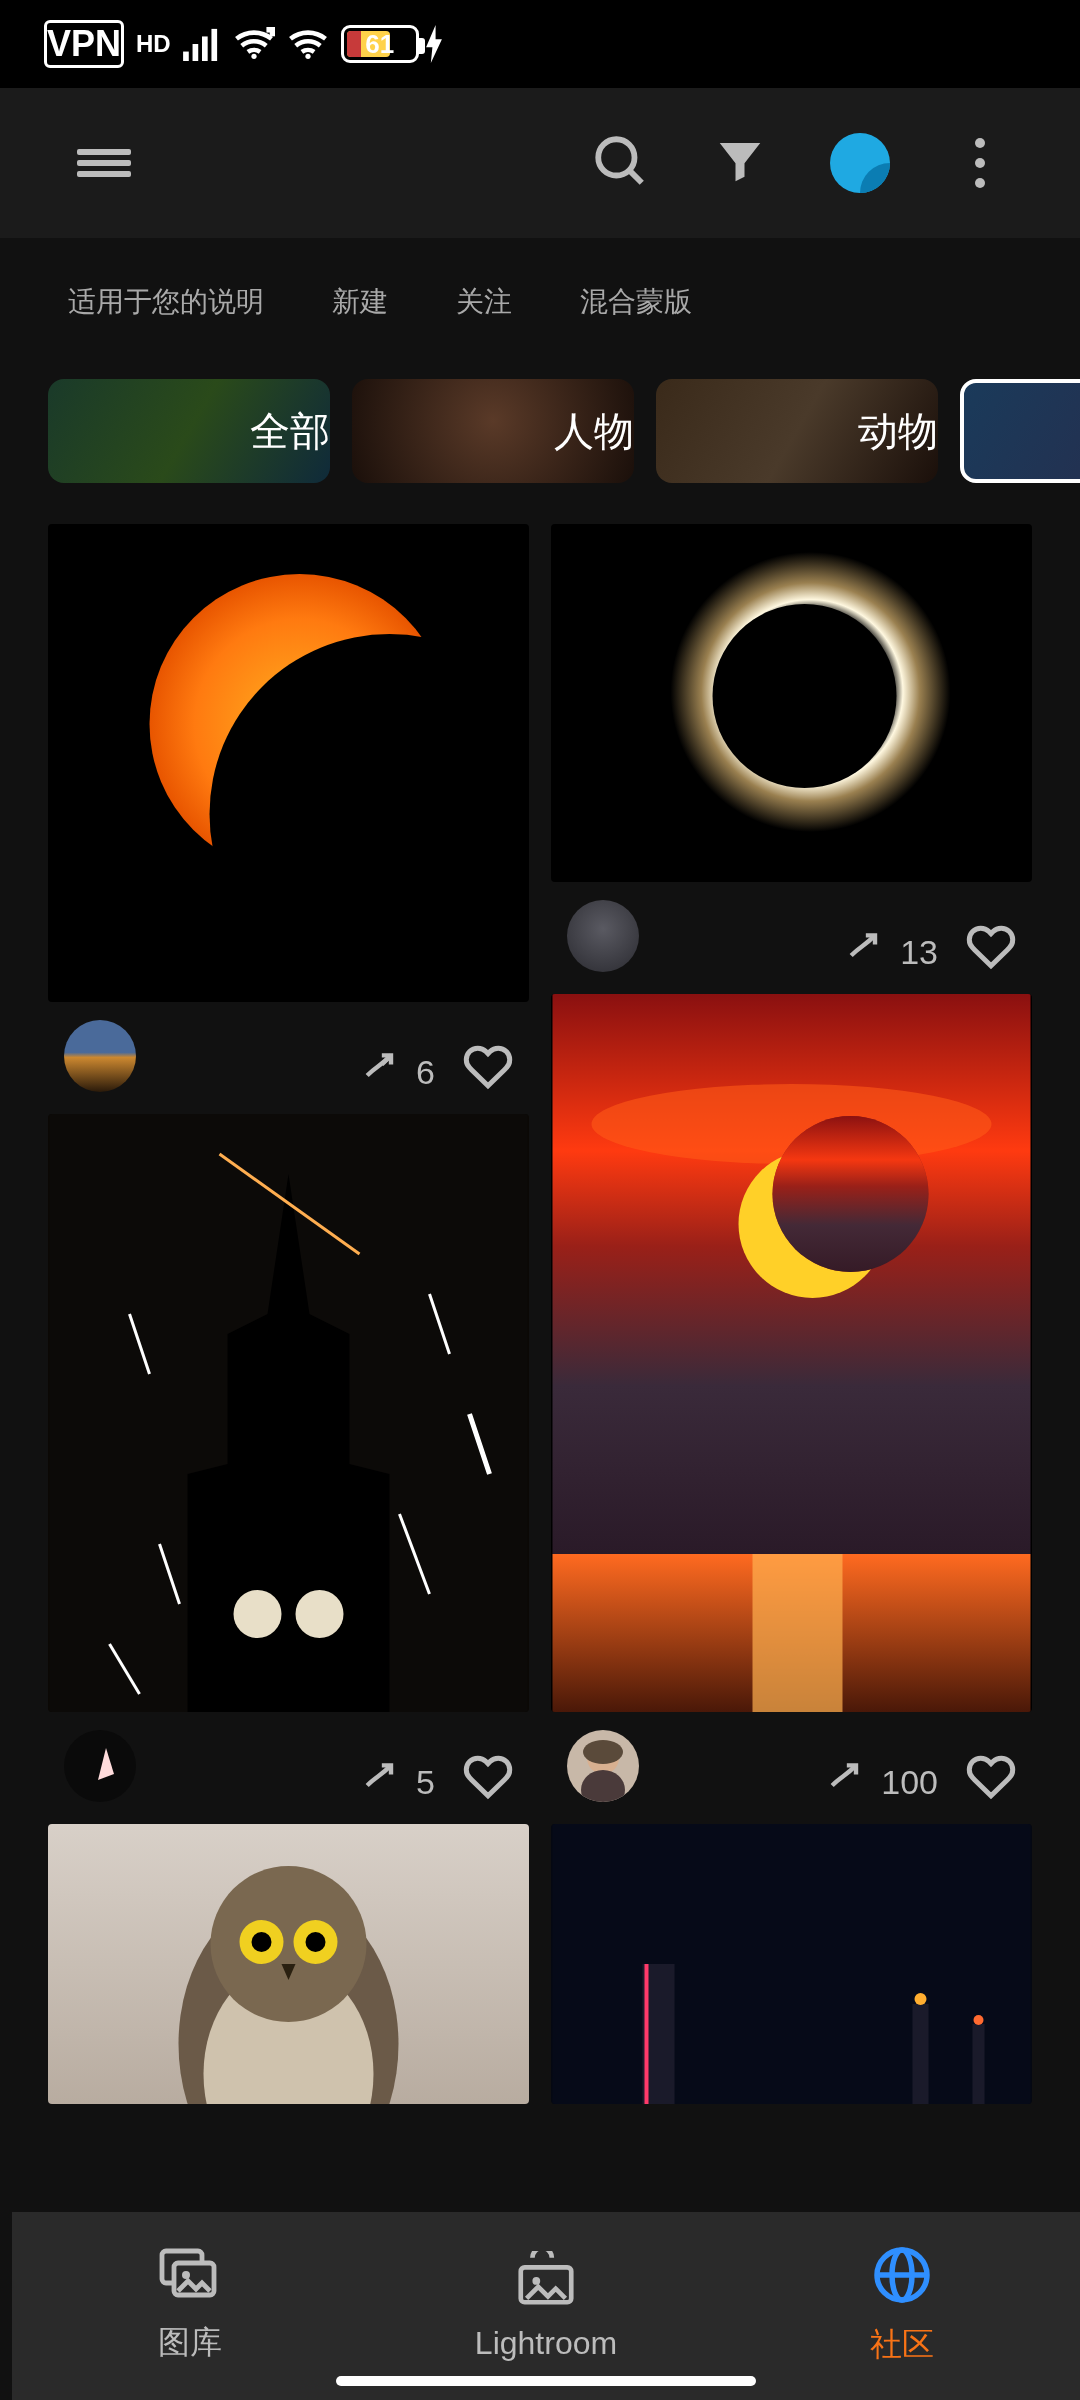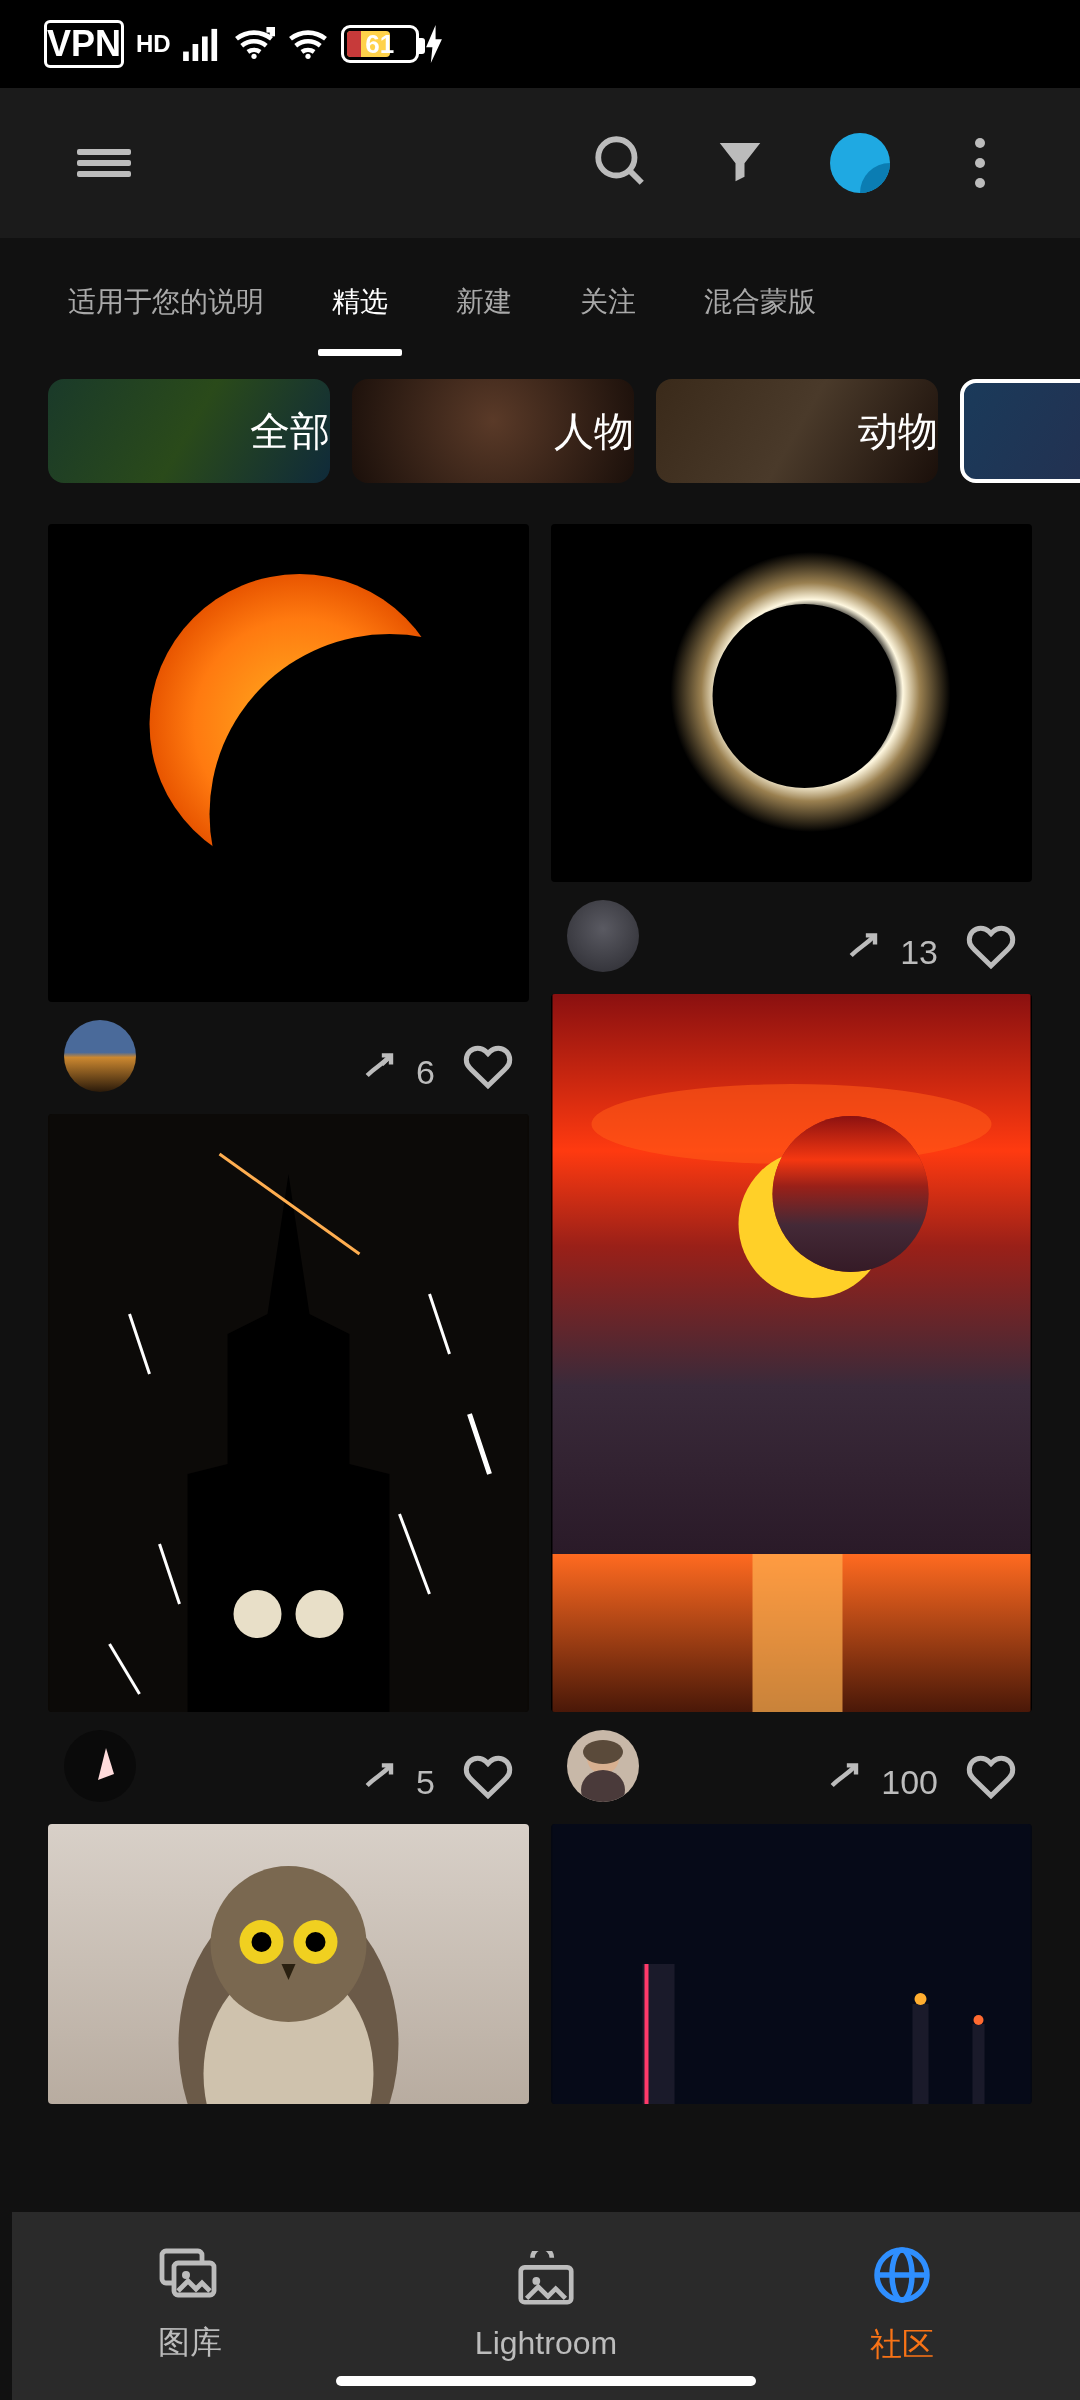--- a/index.html
+++ b/index.html
@@ -120,23 +120,20 @@
         <span></span>
         <span></span>
         <span></span>
       </div>
   </div>
 </div>
 
 <div class="tabs">
   <div class="tab">
       <span>适用于您的说明</span>
-    </div>
-  <div class="tab active">
-      <span>精选</span>
     </div>
   <div class="tab">
       <span>新建</span>
     </div>
   <div class="tab">
       <span>关注</span>
     </div>
   <div class="tab">
       <span>混合蒙版</span>
     </div>

